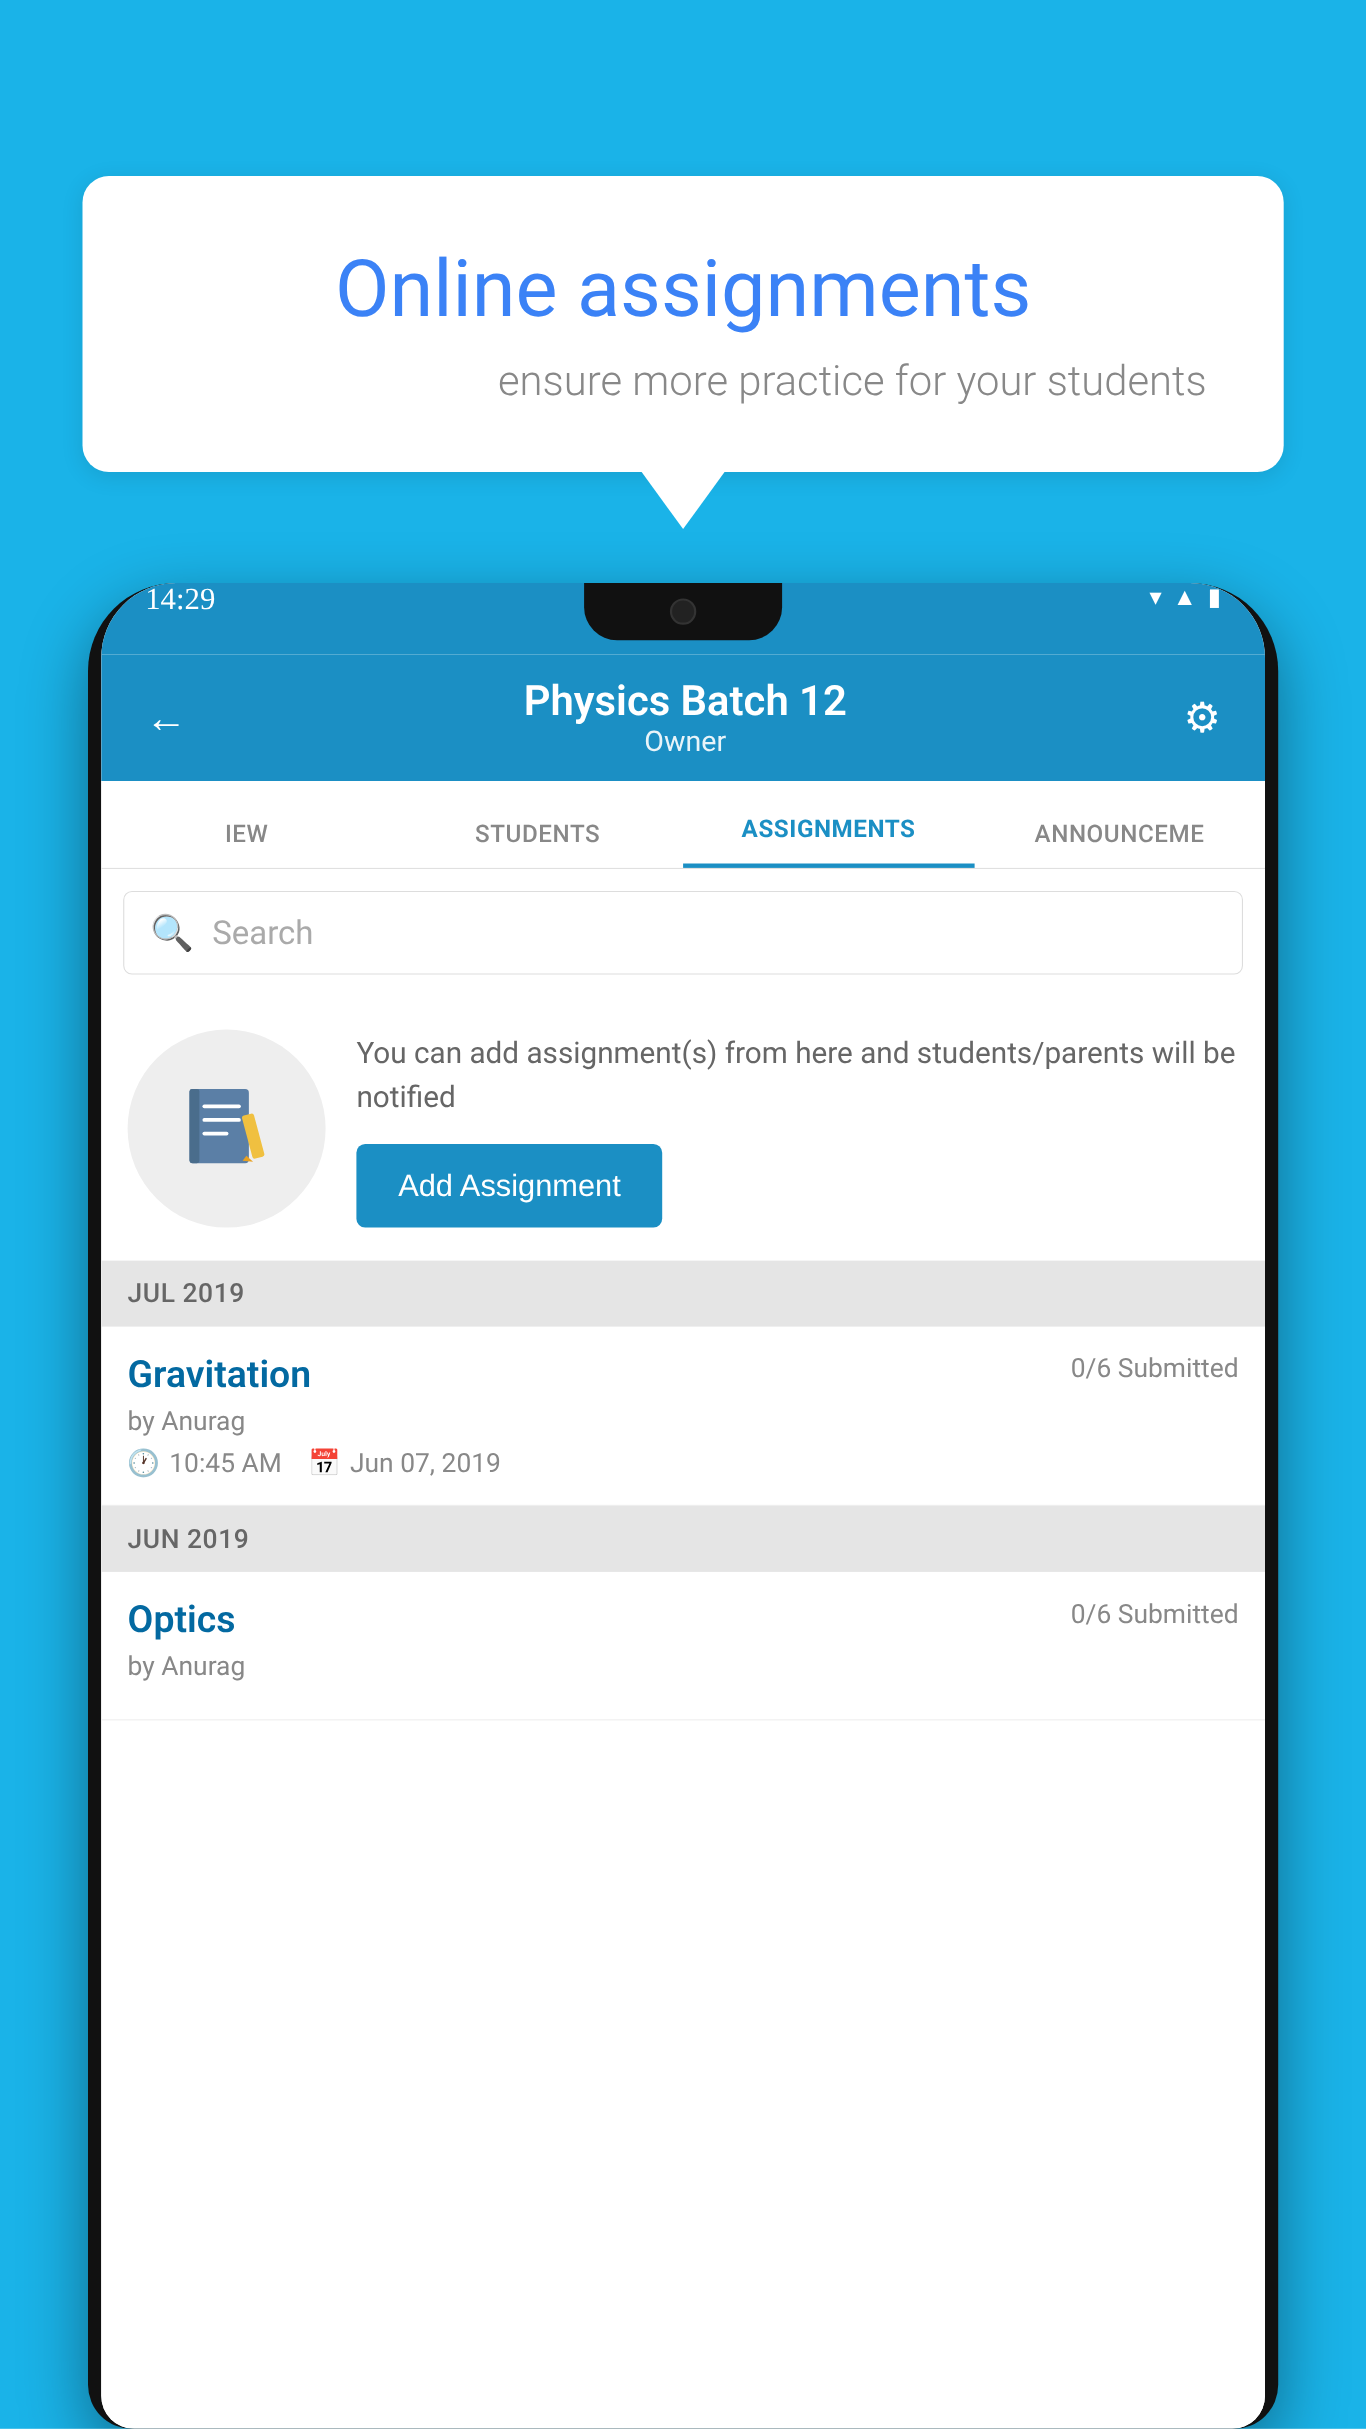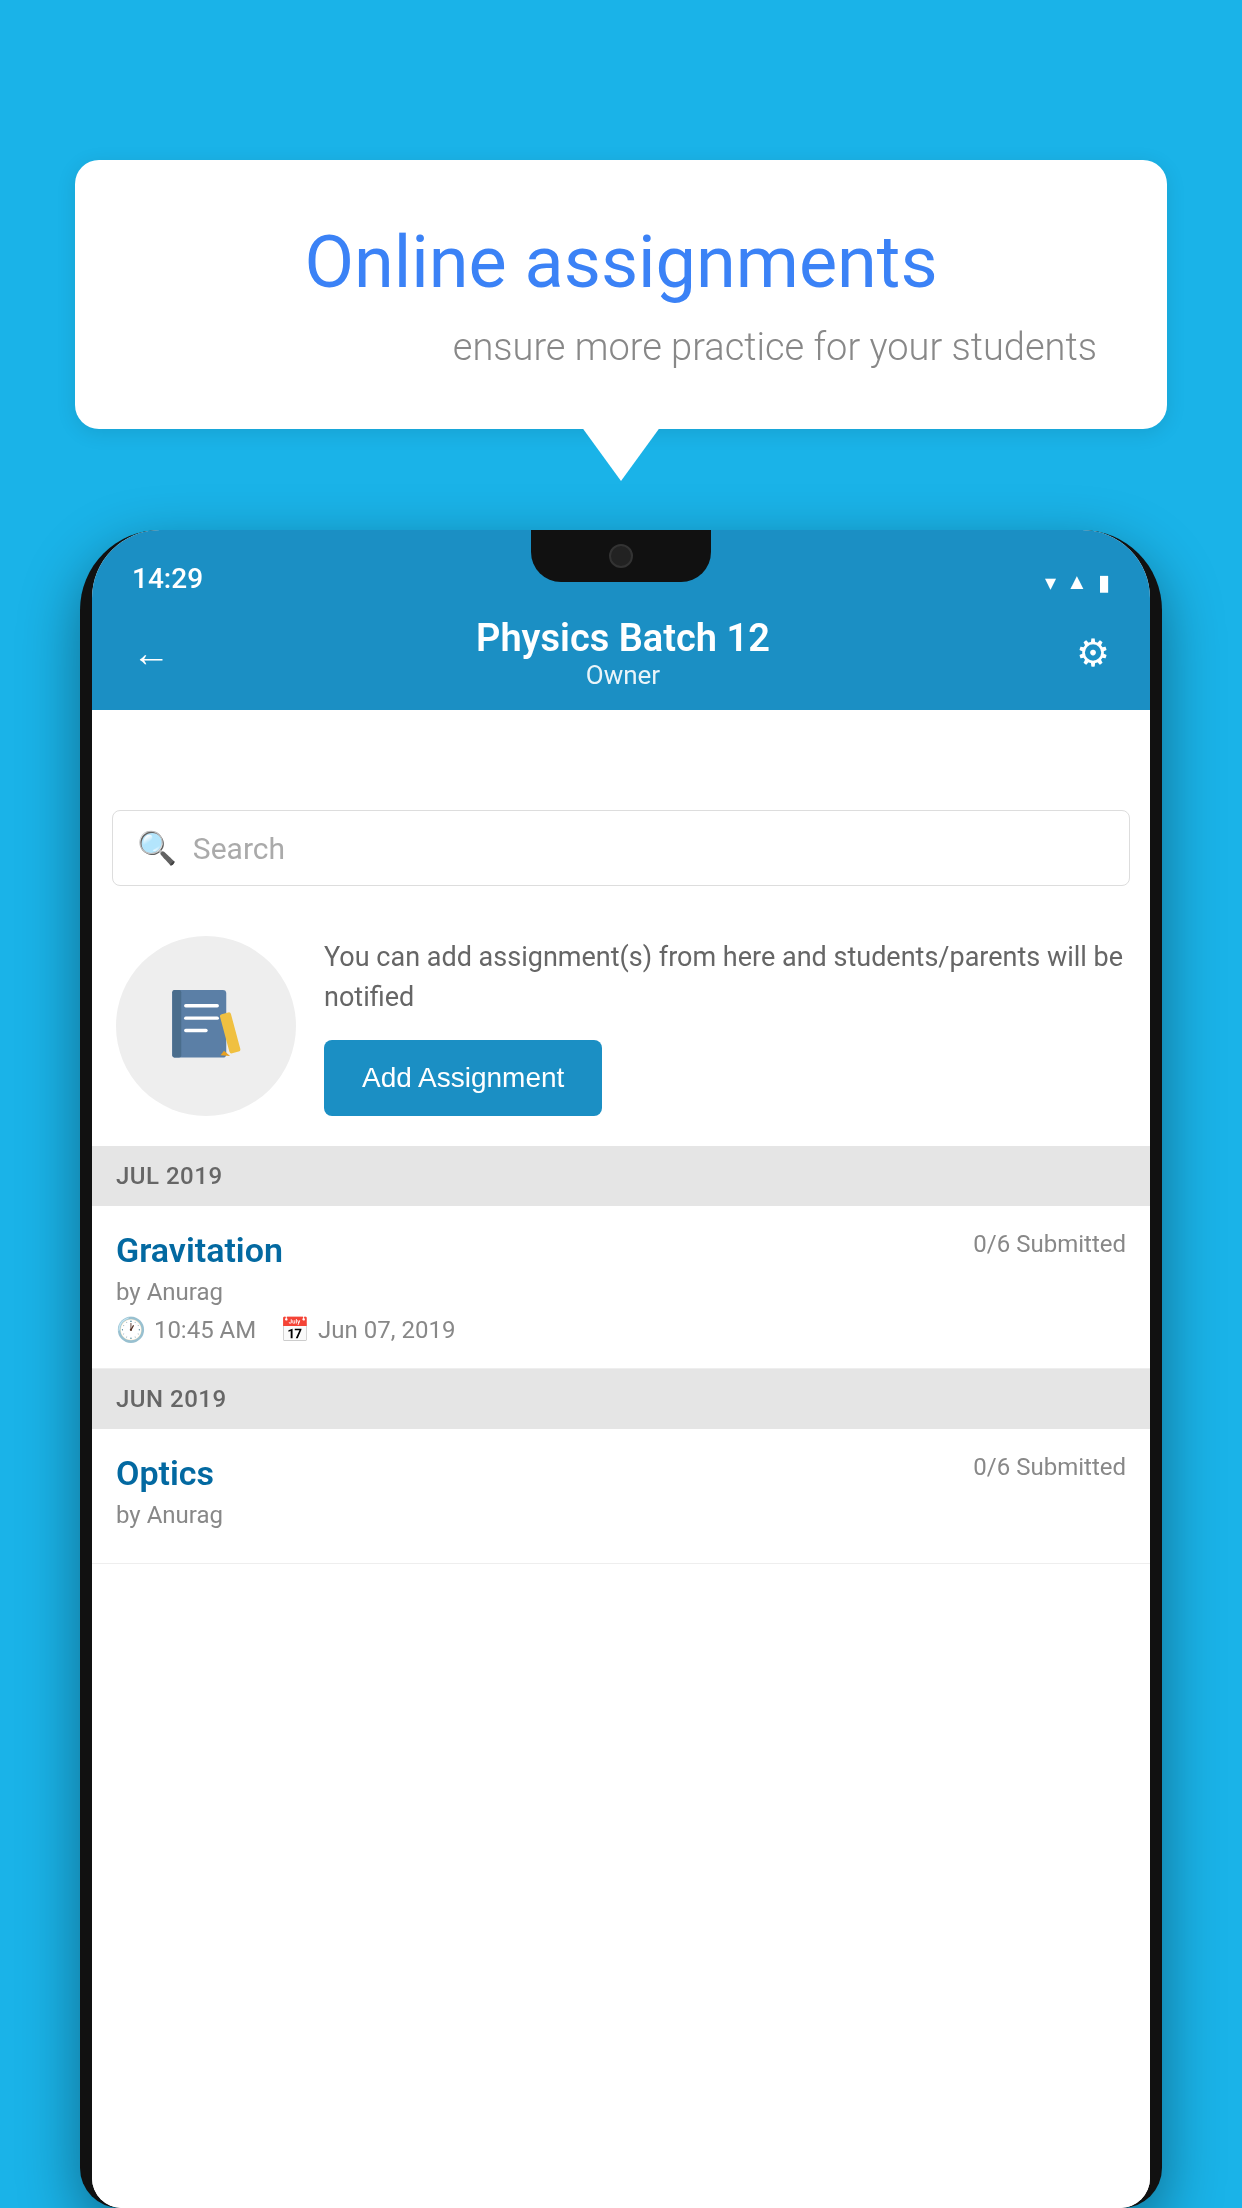--- a/index.html
+++ b/index.html
@@ -105,24 +105,25 @@
 
     
     .status-bar {
       position: absolute;
       top: 0;
       left: 0;
       right: 0;
       height: 65px;
       background: #1b8fc4;
       display: flex;
-      align-items: flex-end;
+      align-items: flex-start;
       justify-content: space-between;
       padding: 0 40px;
       z-index: 50;
+      font-family: Liberation Serif, serif;
     }
 
     .status-time {
       color: white;
       font-size: 28px;
       font-weight: 500;
     }
 
     .status-icons {
       display: flex;
@@ -374,20 +375,26 @@
 
     <div class="app-header">
       <span class="header-back">←</span>
       <div class="header-center">
         <div class="header-title">Physics Batch 12</div>
         <div class="header-subtitle">Owner</div>
       </div>
       <span class="header-settings">⚙</span>
     </div>
 
+    <div class="tabs-bar">
+      <div class="tab-item">IEW</div>
+      <div class="tab-item">STUDENTS</div>
+      <div class="tab-item active">ASSIGNMENTS</div>
+      <div class="tab-item">ANNOUNCEME</div>
+    </div>
 
     <div class="content-area">
 
       <div class="search-bar">
         <span class="search-icon-wrap">🔍</span>
         <span class="search-placeholder">Search</span>
       </div>
 
       <div class="empty-state">
         <div class="empty-icon-circle">

